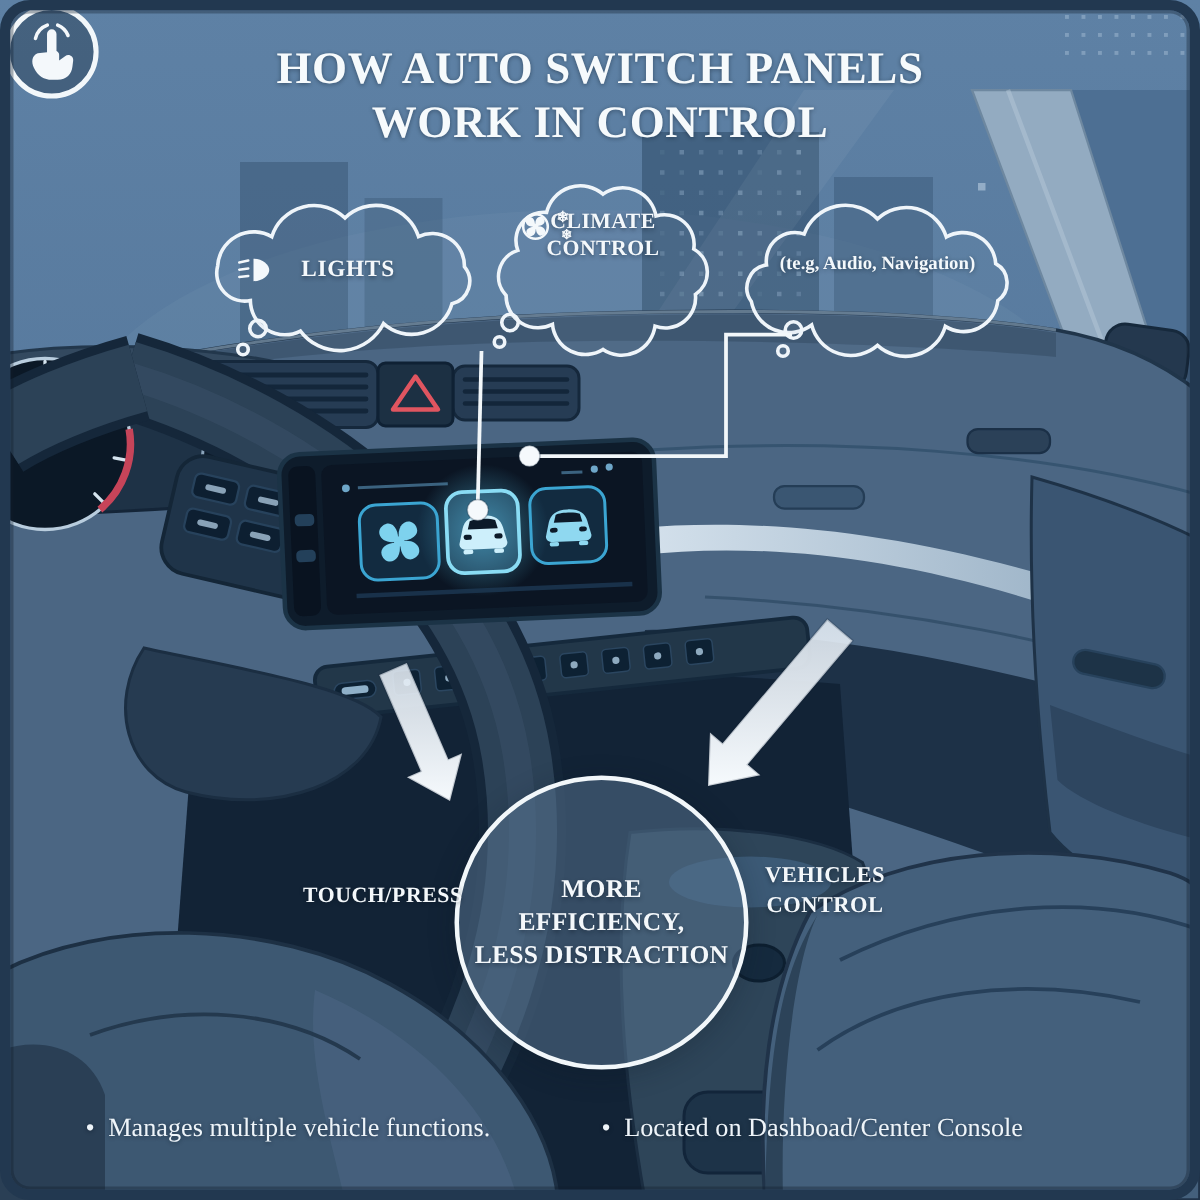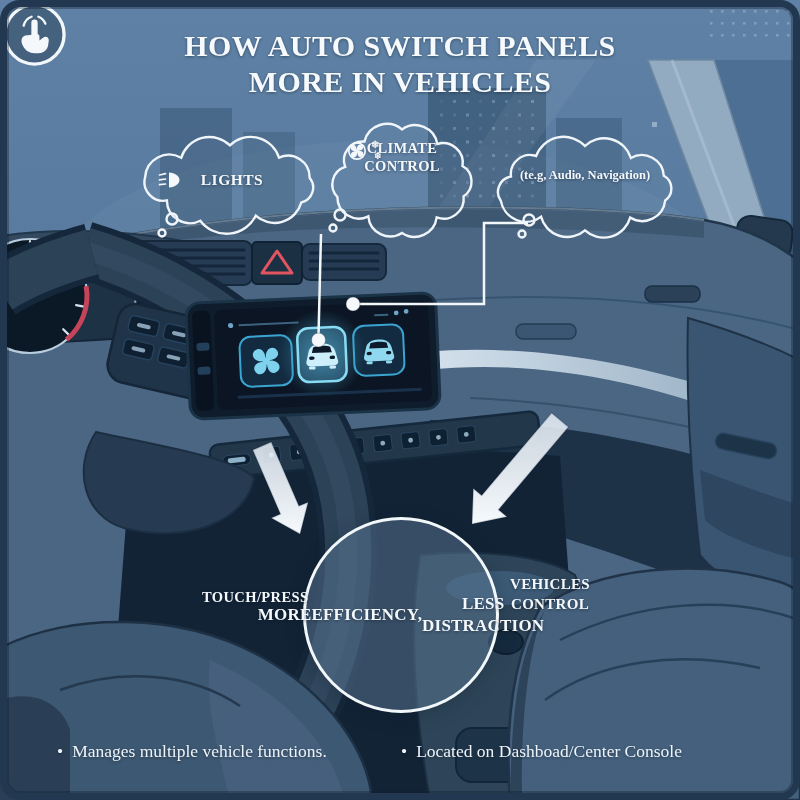--- a/index.html
+++ b/index.html
@@ -12,21 +12,21 @@
          font-size:30px;line-height:36px;letter-spacing:.4px;color:#f6fafc;}
   .cloud-lights{left:158px;top:171px;width:148px;display:flex;align-items:flex-start;
         justify-content:center;gap:7px;font-weight:bold;font-size:15.5px;letter-spacing:.5px;}
   .cloud-climate{left:344px;top:139px;width:116px;text-align:center;font-weight:bold;
         font-size:14.5px;line-height:18px;letter-spacing:.3px;}
   .cloud-other{left:494px;top:167px;width:182px;text-align:center;}
   .cloud-other .l1{font-weight:bold;font-size:14.5px;line-height:18px;letter-spacing:.3px;}
   .cloud-other .l2{font-weight:600;font-size:12.5px;line-height:16px;}
   .circle{left:303px;top:517px;width:190px;height:190px;border-radius:50%;
         border:3px solid #f2f7fa;background:rgba(88,116,146,.52);
-        display:flex;align-items:center;justify-content:center;
+        display:flex;flex-direction:column;align-items:center;justify-content:center;
         font-weight:bold;font-size:17px;line-height:22px;letter-spacing:.2px;text-align:center;
         box-shadow:0 4px 18px rgba(10,22,36,.25);}
   .touch-icon{left:129px;top:563px;width:69px;height:69px;}
   .touch-lbl{left:202px;top:589px;font-weight:bold;font-size:14.5px;letter-spacing:.4px;}
   .enhanced{left:494px;top:574px;width:112px;text-align:center;font-weight:bold;
         font-size:15px;line-height:20px;letter-spacing:.3px;}
   .bullet{top:741px;display:flex;gap:9px;font-size:17.5px;font-weight:500;color:#eef4f9;}
   .b1{left:57px;} .b2{left:401px;}
   .frame{position:absolute;inset:0;border:7px solid #223850;border-radius:20px;
         box-shadow:inset 0 0 0 2px rgba(16,28,44,.35);pointer-events:none;}
@@ -382,21 +382,21 @@
   </g>
   <circle cx="318.5" cy="340" r="7" fill="#f5f9fc" stroke="rgba(25,45,65,.3)" stroke-width="1"></circle>
   <g stroke="#f2f7fa" stroke-width="2.5" fill="none">
     <path d="M528,223 L484,223 L484,304 L356,304"></path>
   </g>
   <circle cx="353" cy="304" r="7" fill="#f5f9fc" stroke="rgba(25,45,65,.3)" stroke-width="1"></circle>
 </svg>
 
 <div class="ov title">
   <div class="lbl">HOW AUTO SWITCH PANELS</div>
-  <div class="lbl">MORE IN VEHICLES</div>
+  <div class="lbl">WORK IN CONTROL</div>
 </div>
 
 <div class="ov cloud-lights lbl">
   <svg width="24" height="18" viewBox="-12 -9 24 18">
     <path d="M-1,-7.5 C5,-7.5 9.5,-3.5 9.5,0 C9.5,3.5 5,7.5 -1,7.5 Z" fill="#f4f8fb"></path>
     <g stroke="#f4f8fb" stroke-width="1.7" stroke-linecap="round">
       <line x1="-10.5" y1="-5" x2="-4.5" y2="-6.3"></line>
       <line x1="-10.5" y1="-0.2" x2="-4.5" y2="-1"></line>
       <line x1="-10.5" y1="4.6" x2="-4.5" y2="4"></line>
     </g>

